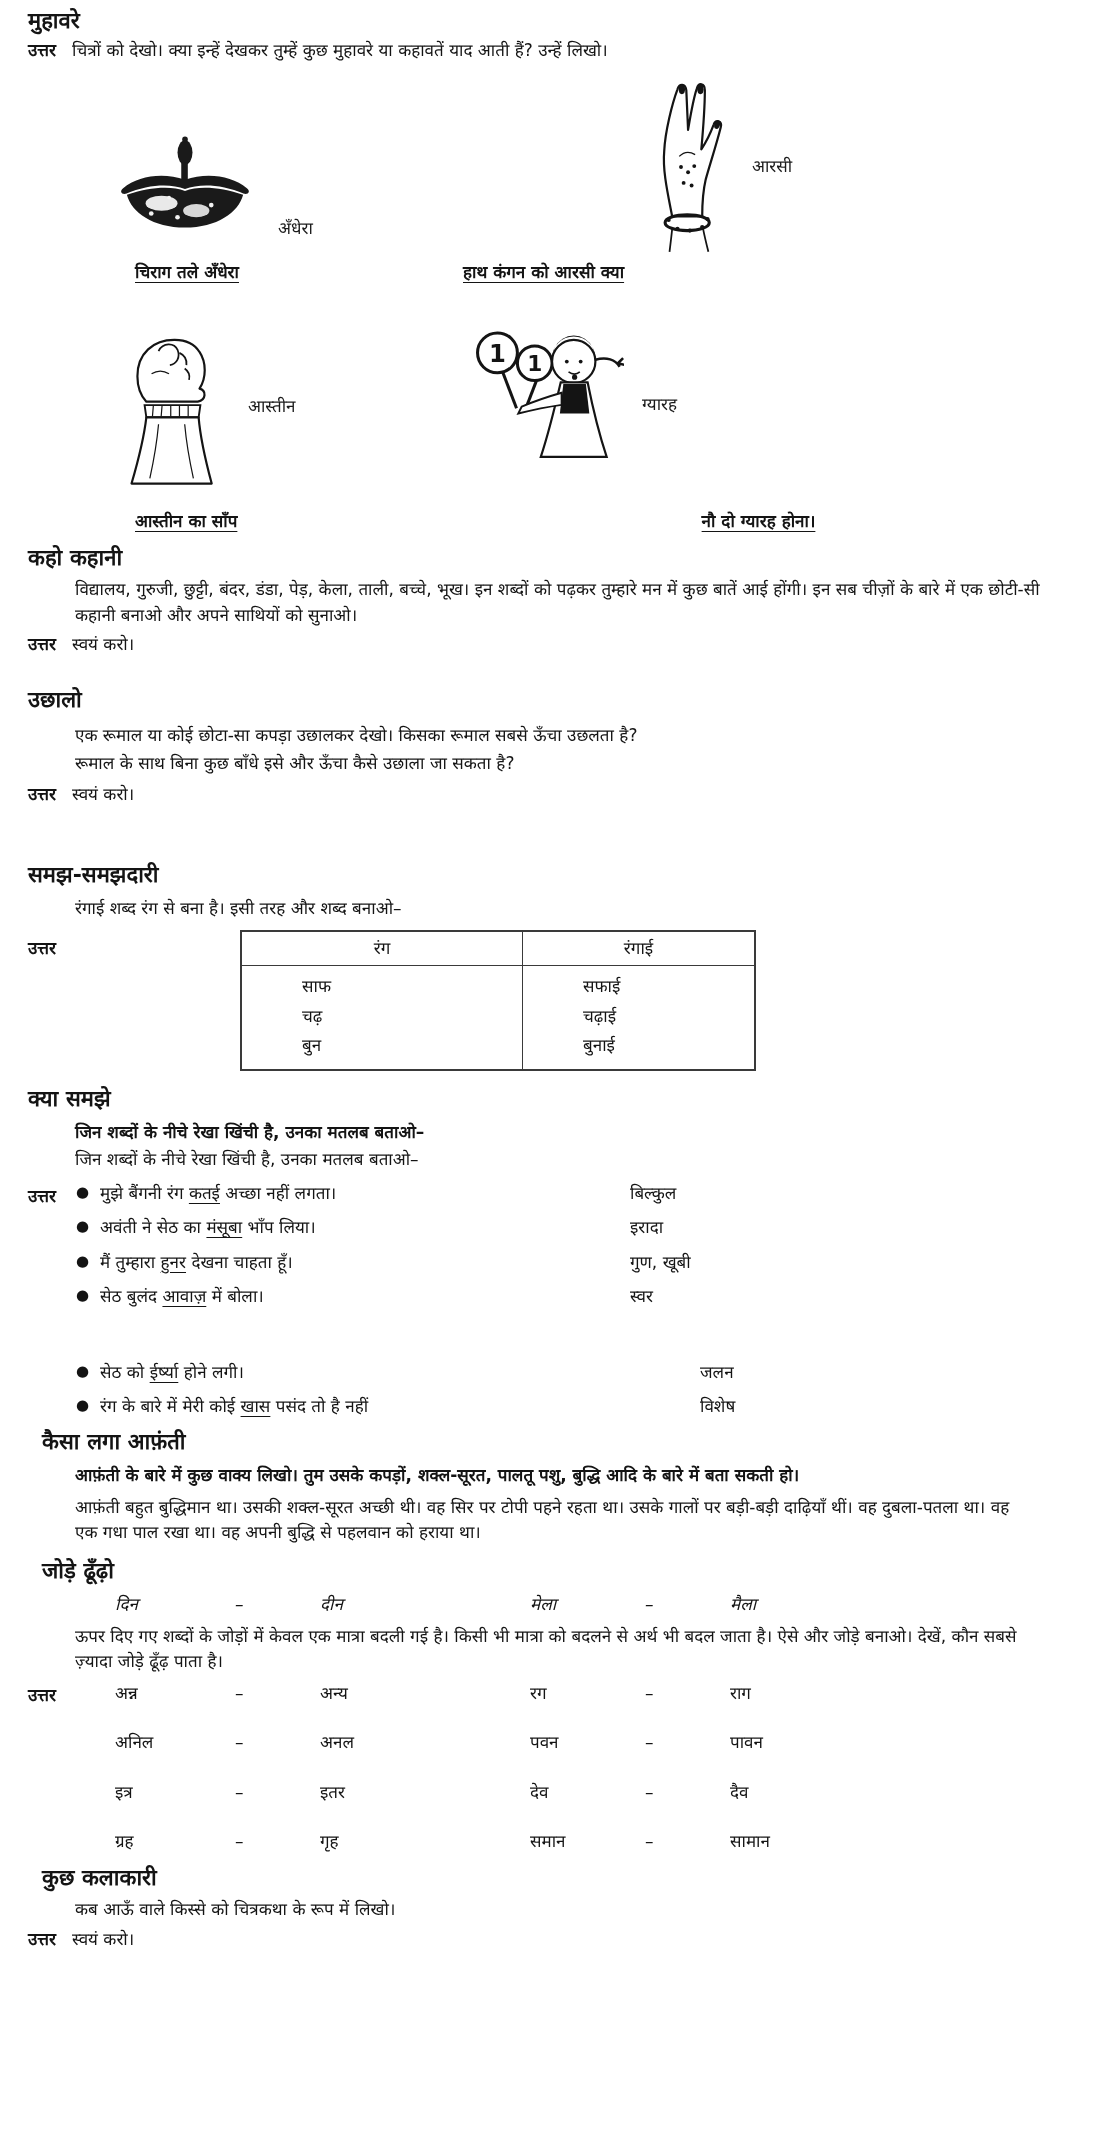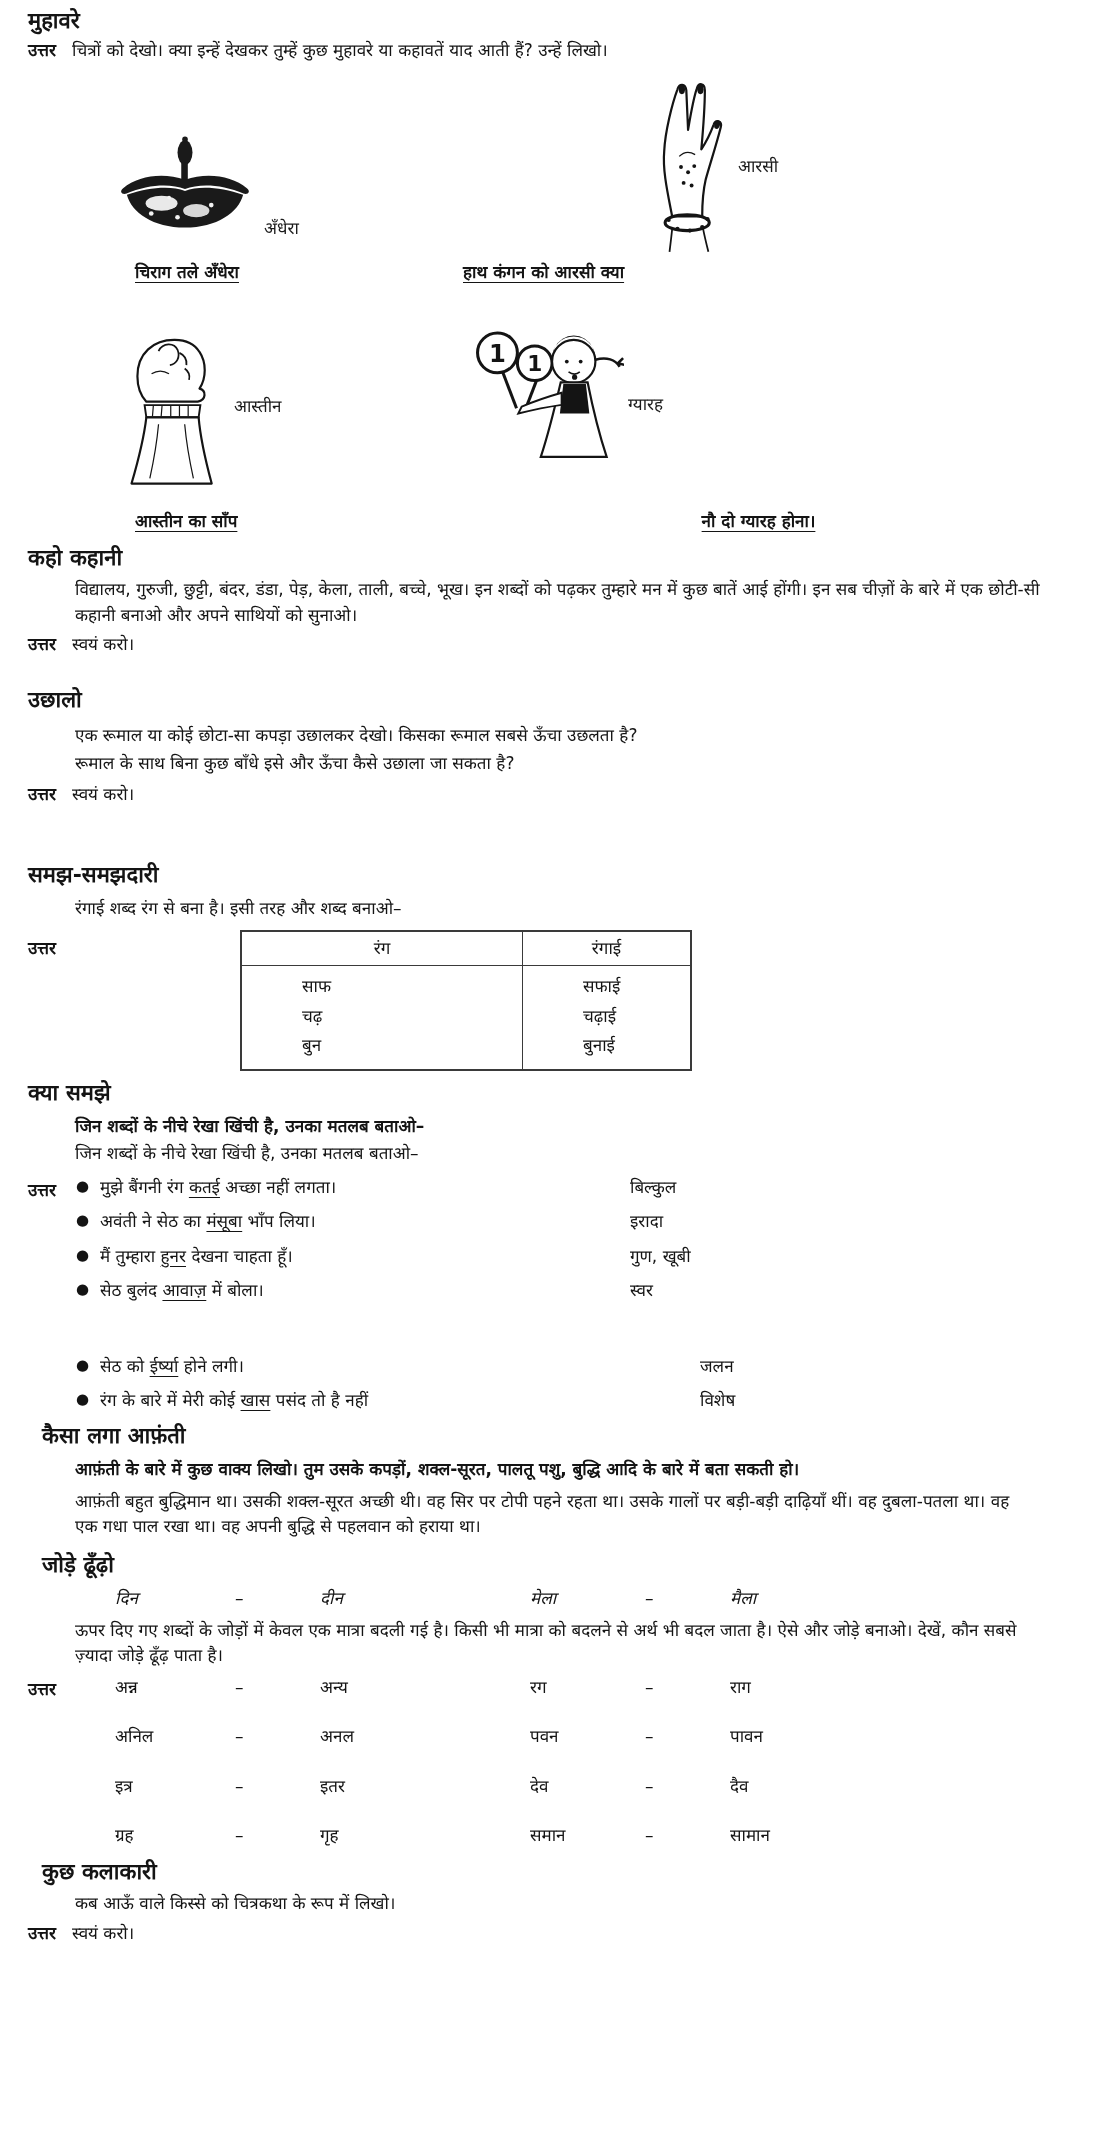--- a/index.html
+++ b/index.html
@@ -13,47 +13,47 @@
   .h1{font-size:22px;font-weight:bold;line-height:1.2;margin:0;}
   .ans-row{display:flex;gap:16px;margin-top:4px;}
   .ans-label{font-weight:bold;white-space:nowrap;}
   .indent{margin-left:47px;}
   .u{text-decoration:underline;text-underline-offset:4px;}
   .bold{font-weight:bold;}
 
   
   .fig-grid{display:grid;grid-template-columns:400px 1fr;margin-top:10px;}
   .fig-cell{display:flex;flex-direction:column;}
-  .fig-art{display:flex;align-items:center;gap:4px;}
+  .fig-art{display:flex;align-items:center;gap:18px;}
   .fig-label{font-size:17px;color:#1a1a1a;}
   .fig-caption{font-weight:bold;text-decoration:underline;text-underline-offset:4px;margin-top:6px;}
   .cell-diya .fig-art{margin-left:82px;height:168px;align-items:flex-end;}
   .cell-diya .fig-caption{margin-left:107px;margin-top:18px;}
   .cell-hand .fig-art{margin-left:200px;height:186px;}
   .cell-hand .fig-caption{margin-left:35px;margin-top:0px;}
   .cell-fist .fig-art{margin-left:80px;height:190px;margin-top:26px;}
   .cell-fist .fig-caption{margin-left:107px;margin-top:8px;}
   .cell-girl .fig-art{margin-left:40px;height:186px;margin-top:26px;}
   .cell-girl .fig-caption{margin-left:35px;margin-top:12px;text-align:center;}
 
   
   section{display:block;}
   .sec-kaho{margin-top:10px;}
   .sec-uchhalo{margin-top:29px;}
   .sec-samajh{margin-top:54px;}
-  .sec-kya{margin-top:0;}
+  .sec-kya{margin-top:6px;}
   .sec-aafanti{margin-top:8px;}
   .sec-jode{margin-top:12px;}
   .sec-kala{margin-top:10px;}
   .sec-aafanti .h1,.sec-kala .h1,.sec-jode .h1{margin-left:14px;}
 
   
   .table-wrap{position:relative;margin-top:8px;min-height:150px;}
   .table-ans{position:absolute;left:0;top:6px;font-weight:bold;}
-  table.word-table{border-collapse:collapse;margin-left:212px;width:452px;}
+  table.word-table{border-collapse:collapse;margin-left:212px;width:516px;}
   table.word-table td,table.word-table th{border:none;font-weight:normal;}
   table.word-table{border:2px solid #3a3a3a;}
   table.word-table th{border-bottom:1.5px solid #3a3a3a;text-align:center;padding:4px 0;}
   table.word-table .col-a{border-right:1.5px solid #3a3a3a;width:215px;}
   table.word-table td{padding:2px 5px 2px 60px;}
   table.word-table tr.first td{padding-top:8px;}
   table.word-table tr.last td{padding-bottom:10px;}
 
   
   .qa-group{position:relative;margin-top:6px;}

